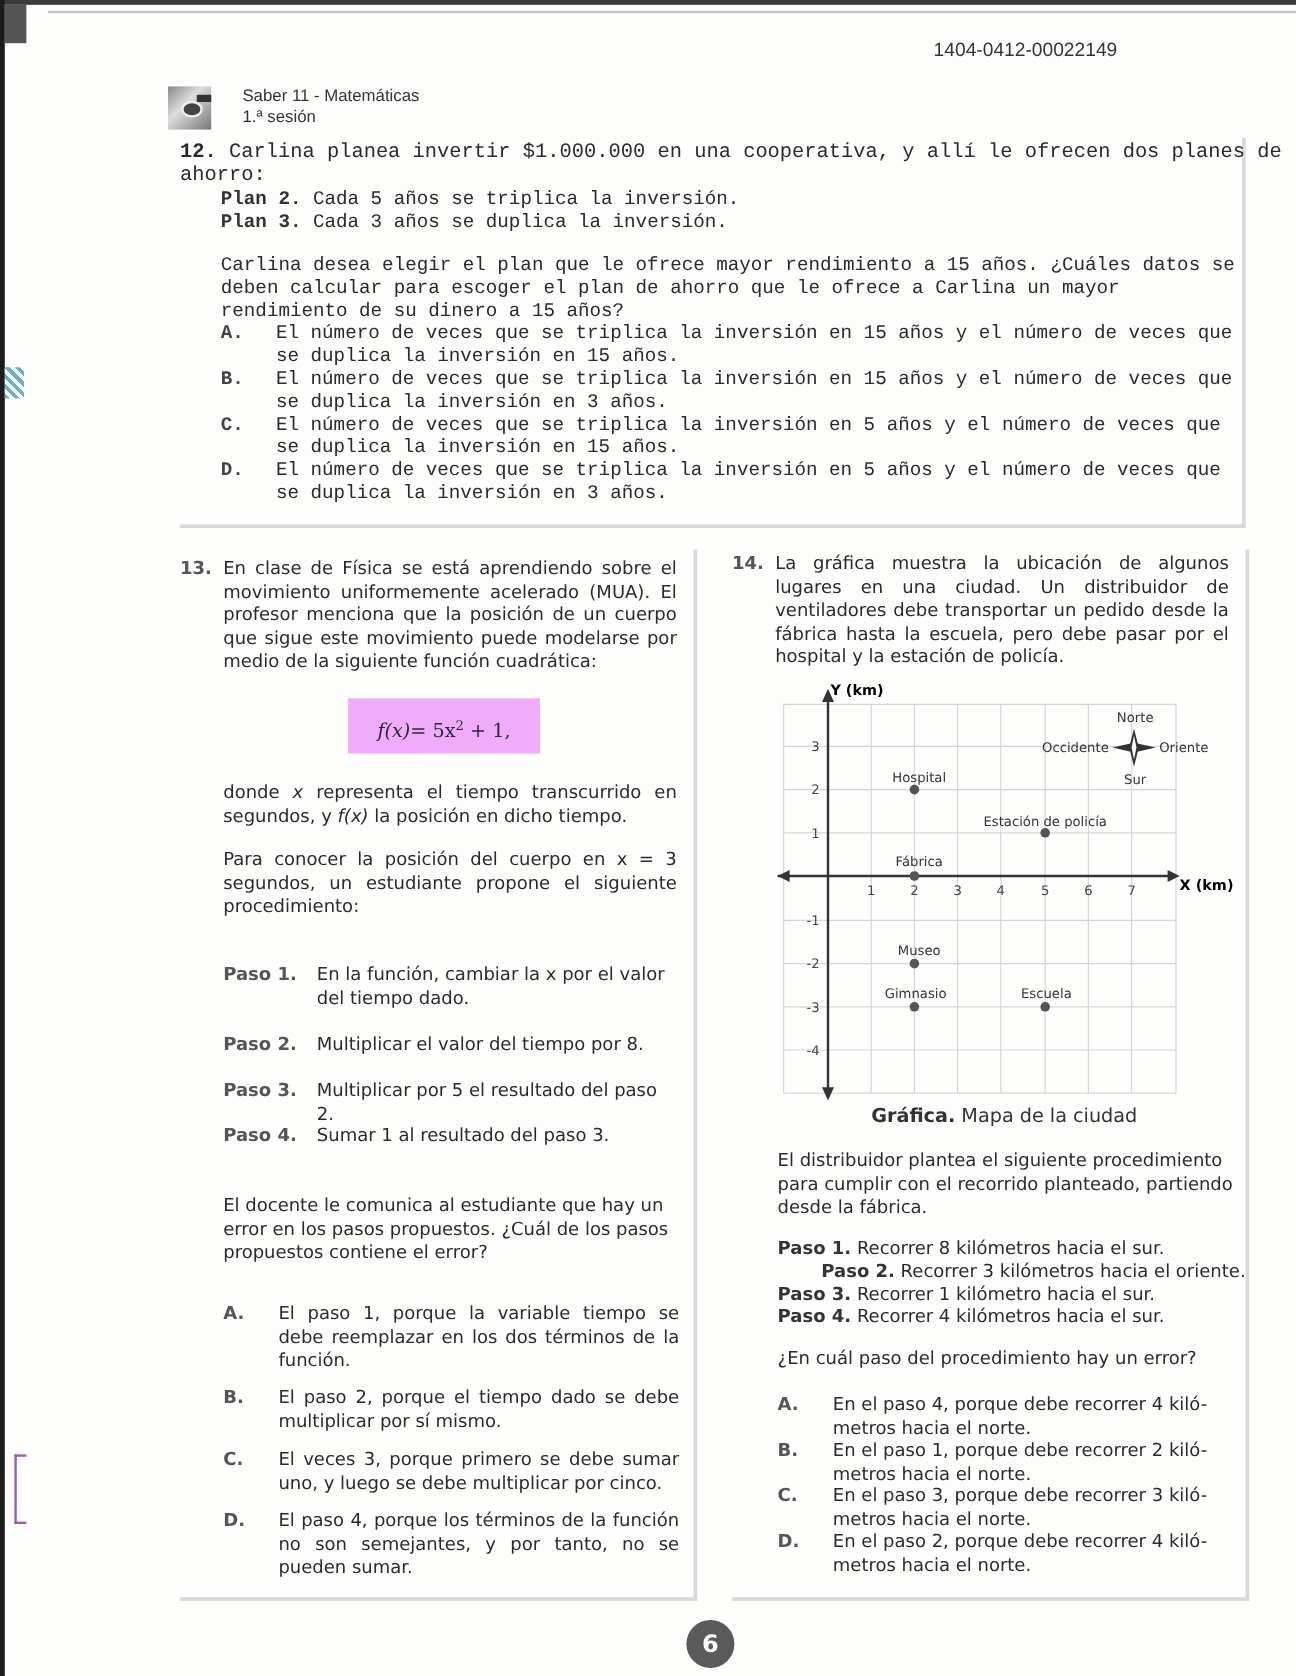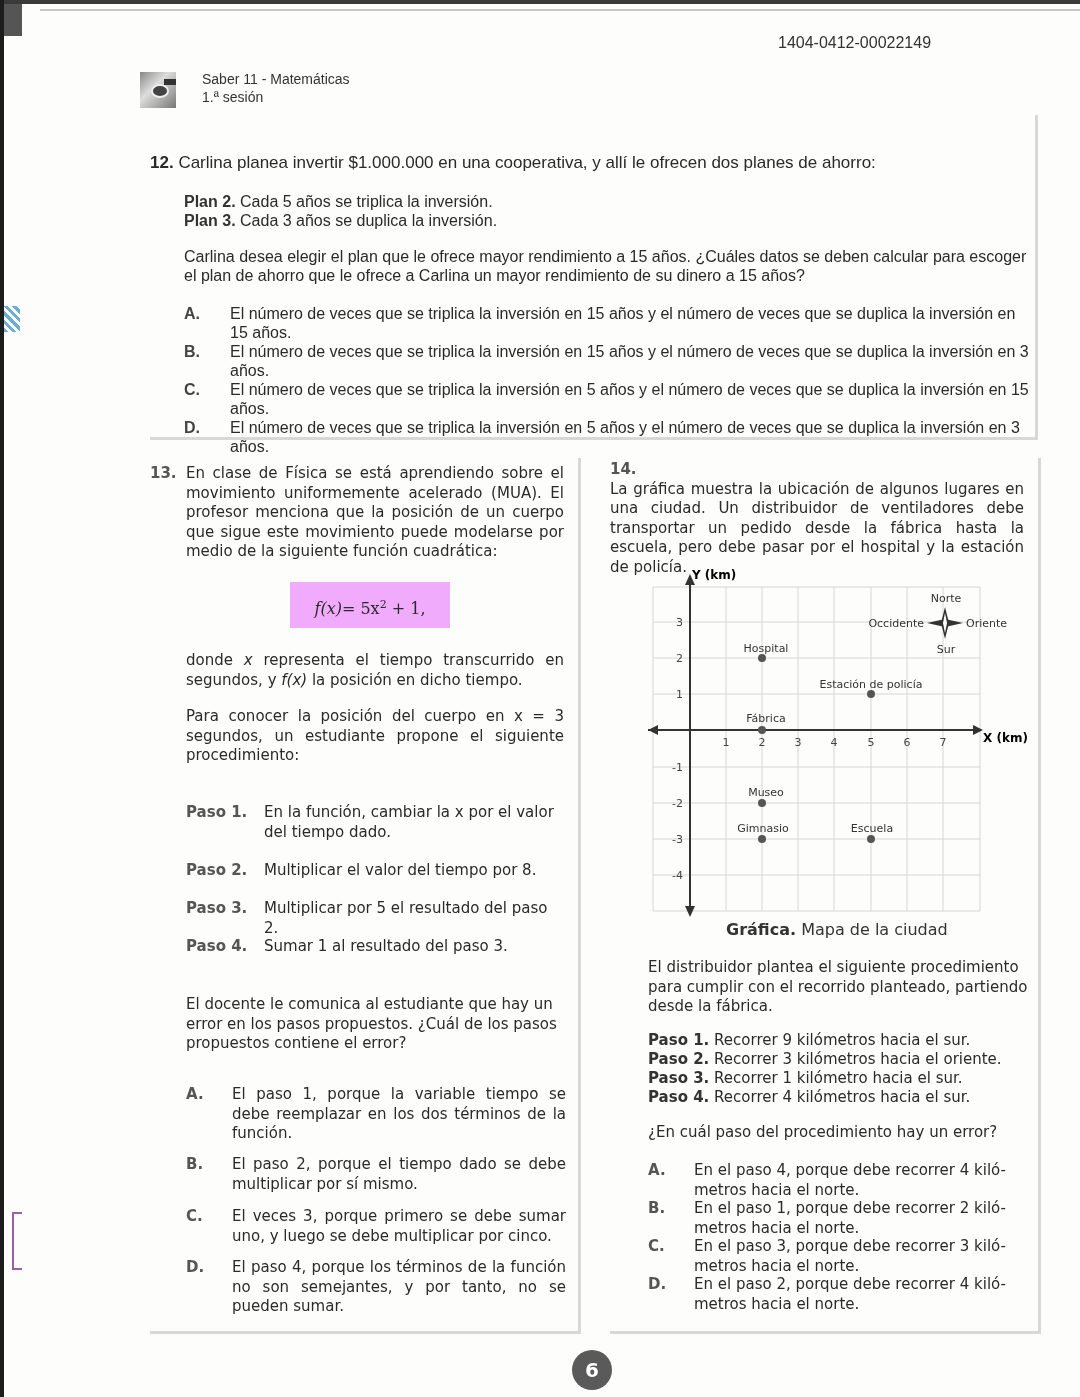--- a/index.html
+++ b/index.html
@@ -6,21 +6,21 @@
   body{width:1080px;height:1397px;background:#fdfdfc;position:relative;overflow:hidden;font-family:"DejaVu Sans",sans-serif;color:#2a2a2a;}
   .topbar{position:absolute;left:0;top:0;width:1080px;height:4px;background:#3a3a3a;}
   .leftedge{position:absolute;left:0;top:0;width:4px;height:1397px;background:#1c1c1c;}
   .darkblock{position:absolute;left:4px;top:4px;width:18px;height:32px;background:#555;}
   .toprule{position:absolute;left:40px;top:9px;width:1040px;height:2px;background:#c8c8c8;}
   .code{position:absolute;left:778px;top:34px;font-family:"Liberation Sans",sans-serif;font-size:16px;color:#333;}
   .logo{position:absolute;left:140px;top:72px;width:36px;height:36px;background:linear-gradient(135deg,#888 0%,#ddd 40%,#777 100%);}
   .logo .eye{position:absolute;left:11px;top:12px;width:14px;height:10px;border-radius:50%;background:#444;border:2px solid #eee;}
   .logo .bar{position:absolute;left:24px;top:7px;width:12px;height:6px;background:#333;}
   .hdr{position:absolute;left:190px;top:70px;font-family:"Liberation Sans",sans-serif;font-size:14px;line-height:18px;color:#333;margin-left:12px;}
-  .q{font-family:Liberation Sans, sans-serif;font-size:16px;line-height:19px;color:#2a2a2a;margin-top:35px;}
+  .q{font-family:Liberation Mono, monospace;font-size:16px;line-height:19px;color:#2a2a2a;}
   .qn{font-weight:bold;}
   .box12{position:absolute;left:150px;top:115px;width:885px;height:322px;border-right:3px solid #d8d8d8;border-bottom:3px solid #d8d8d8;}
   .abs{position:absolute;}
   b{font-weight:bold;color:#333;}
   .opt{position:absolute;display:flex;}
   .opt .l{width:46px;font-weight:bold;color:#444;}
   .opt .t{flex:1;}
   .boxL{position:absolute;left:150px;top:458px;width:428px;height:873px;border-right:3px solid #d8d8d8;border-bottom:3px solid #d8d8d8;}
   .boxR{position:absolute;left:610px;top:458px;width:428px;height:873px;border-right:3px solid #d8d8d8;border-bottom:3px solid #d8d8d8;}
   .sans{font-family:"DejaVu Sans",sans-serif;font-size:15px;line-height:19.5px;color:#2a2a2a;}
@@ -120,21 +120,21 @@
 <div class="sans step" style="left:186px;top:1207px;width:380px;">
     <span class="letter">C.</span>
     <span class="t" style="text-align:justify">El veces 3, porque primero se debe sumar uno, y luego se debe multiplicar por cinco.</span>
   </div>
 <div class="sans step" style="left:186px;top:1258px;width:380px;">
     <span class="letter">D.</span>
     <span class="t" style="text-align:justify">El paso 4, porque los términos de la función no son semejantes, y por tanto, no se pueden sumar.</span>
   </div>
 
 <div class="boxR"></div>
-<div class="sans abs" style="left:610px;top:460px;width:414px;display:flex;flex-direction:column;">
+<div class="sans abs" style="left:610px;top:460px;width:414px;display:flex;">
   <span style="width:36px;font-weight:bold;color:#555;">14.</span>
   <span style="flex:1;text-align:justify;">La gráfica muestra la ubicación de algunos lugares en una ciudad. Un distribuidor de ventiladores debe transportar un pedido desde la fábrica hasta la escuela, pero debe pasar por el hospital y la estación de policía.</span>
 </div>
 
 <svg class="abs" style="left:640px;top:565px;" width="400" height="355">
 
   <g stroke="#d6d6d6" stroke-width="1">
     <line x1="13" y1="22" x2="13" y2="346"></line>
     <line x1="86" y1="22" x2="86" y2="346"></line>
     <line x1="122" y1="22" x2="122" y2="346"></line>
@@ -208,22 +208,22 @@
   <g font-size="11" fill="#333">
     <text x="306" y="37" text-anchor="middle">Norte</text>
     <text x="306" y="88" text-anchor="middle">Sur</text>
     <text x="326" y="62">Oriente</text>
     <text x="284" y="62" text-anchor="end">Occidente</text>
   </g>
 </svg>
 <div class="abs" style="left:726px;top:920px;font-size:16px;color:#333;"><b>Gráfica.</b><span> Mapa de la ciudad</span></div>
 
 <div class="sans abs" style="left:648px;top:958px;width:380px;">El distribuidor plantea el siguiente procedimiento para cumplir con el recorrido planteado, partiendo desde la fábrica.</div>
-<div class="sans abs" style="left:648px;top:1031px;width:390px;"><b>Paso 1.</b><span> Recorrer 9 kilómetros hacia el sur.</span></div>
-<div class="sans abs" style="left:648px;top:1050px;width:390px;"><b>Paso 2.</b><span> Recorrer 3 kilómetros hacia el oriente.</span></div>
+<div class="sans abs" style="left:648px;top:1031px;width:390px;"><b>Paso 1.</b><span> Recorrer 8 kilómetros hacia el sur.</span></div>
+<div class="sans abs" style="left:648px;top:1050px;width:390px;text-align:right;"><b>Paso 2.</b><span> Recorrer 3 kilómetros hacia el oriente.</span></div>
 <div class="sans abs" style="left:648px;top:1069px;width:390px;"><b>Paso 3.</b><span> Recorrer 1 kilómetro hacia el sur.</span></div>
 <div class="sans abs" style="left:648px;top:1088px;width:390px;"><b>Paso 4.</b><span> Recorrer 4 kilómetros hacia el sur.</span></div>
 <div class="sans abs" style="left:648px;top:1123px;width:390px;">¿En cuál paso del procedimiento hay un error?</div>
 
 <div class="sans step" style="left:648px;top:1161px;width:382px;">
     <span class="letter">A.</span>
     <span class="t">En el paso 4, porque debe recorrer 4 kiló-metros hacia el norte.</span>
   </div>
 <div class="sans step" style="left:648px;top:1199px;width:382px;">
     <span class="letter">B.</span>

